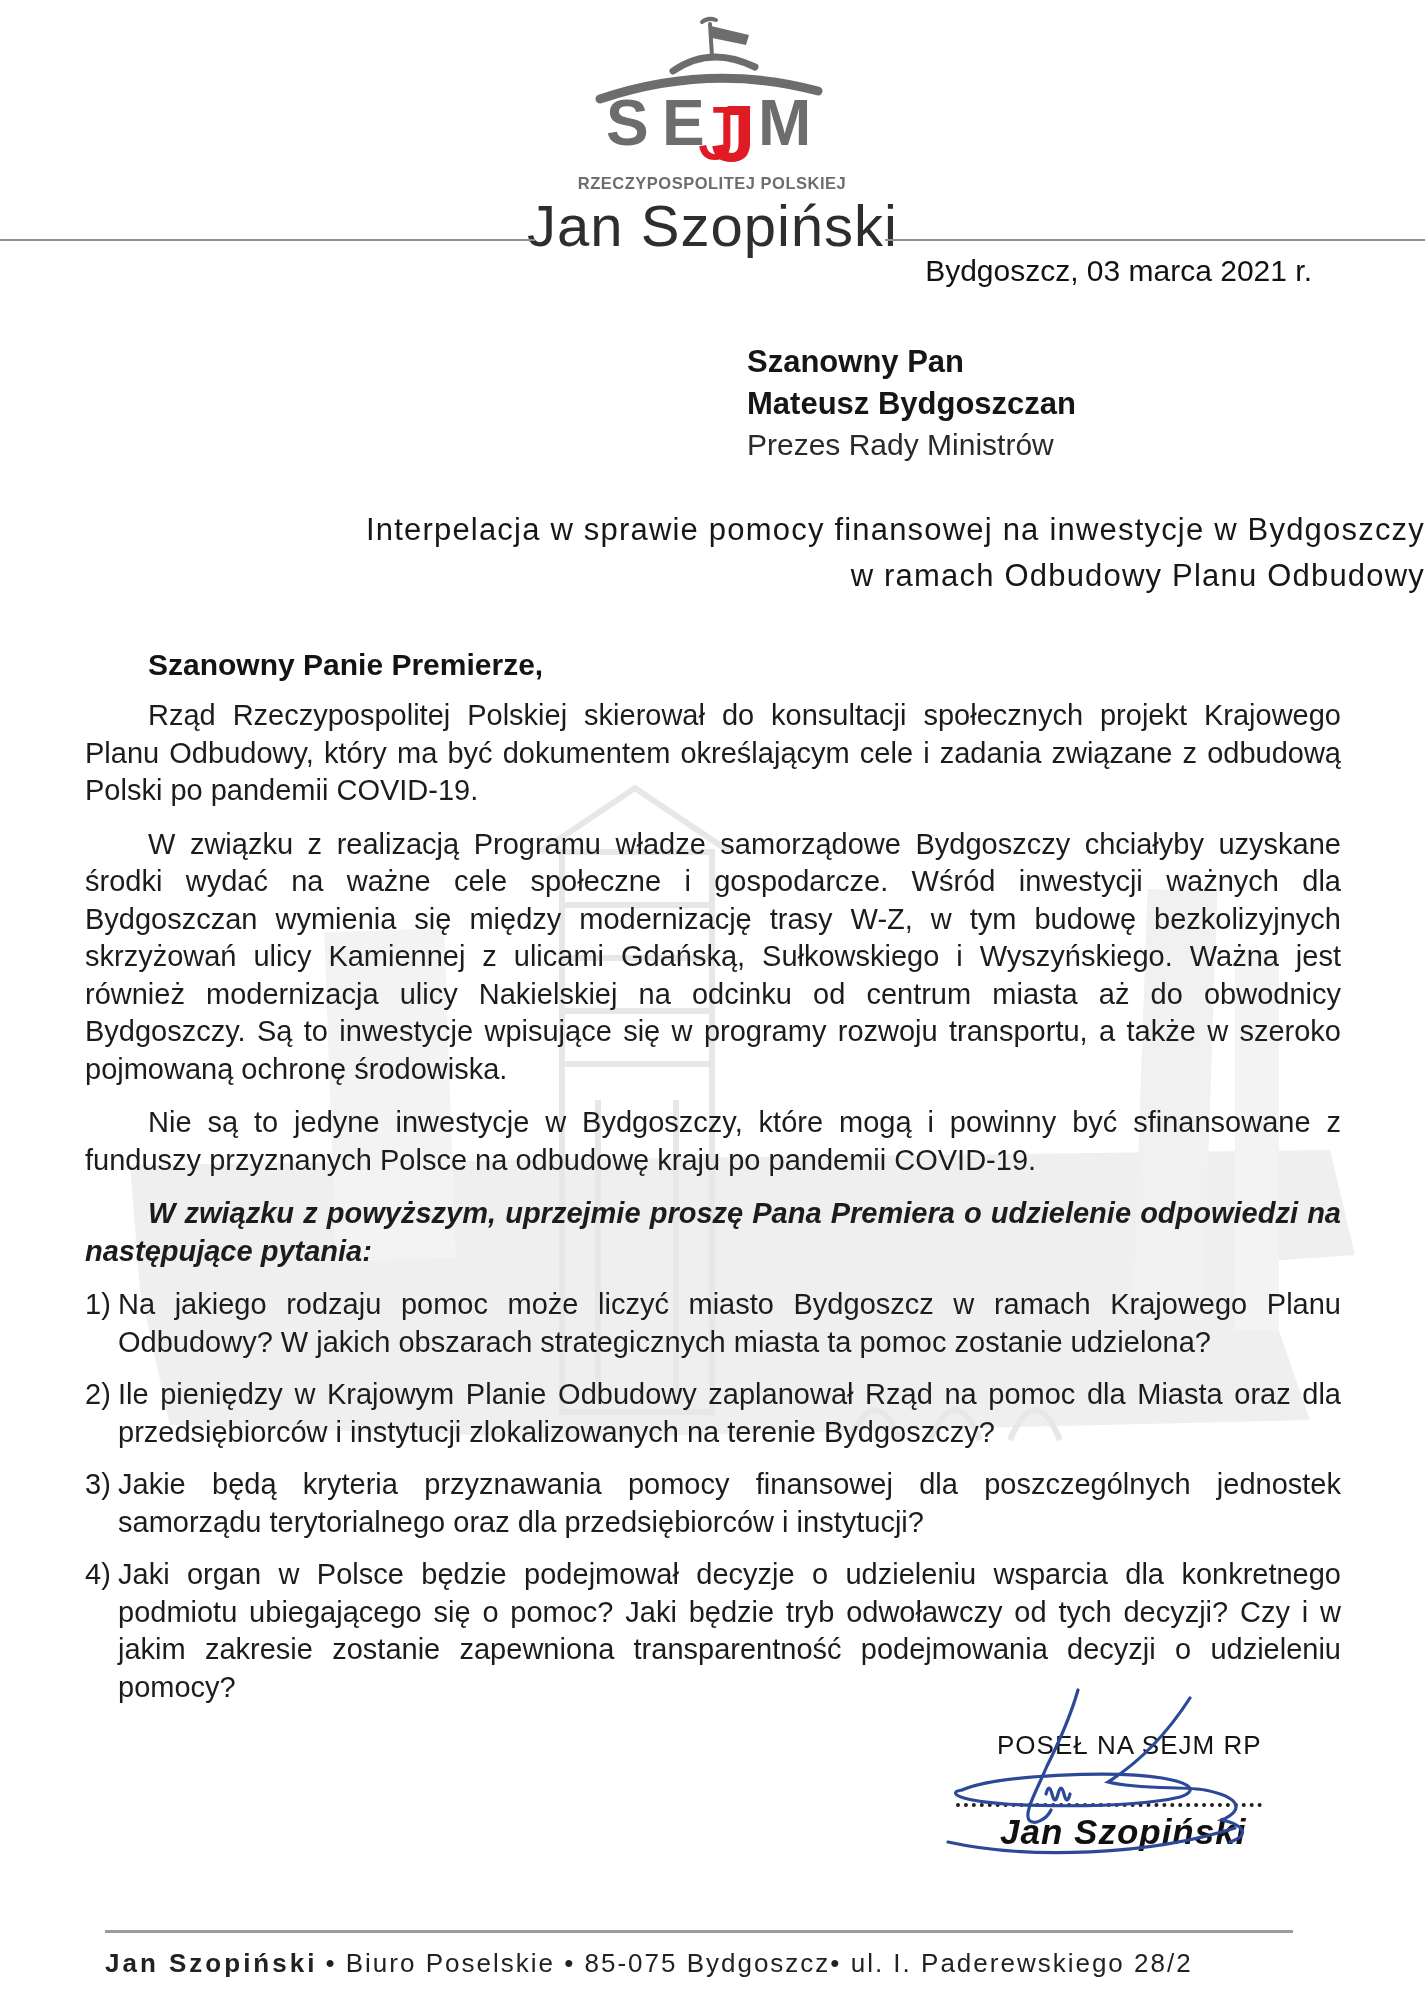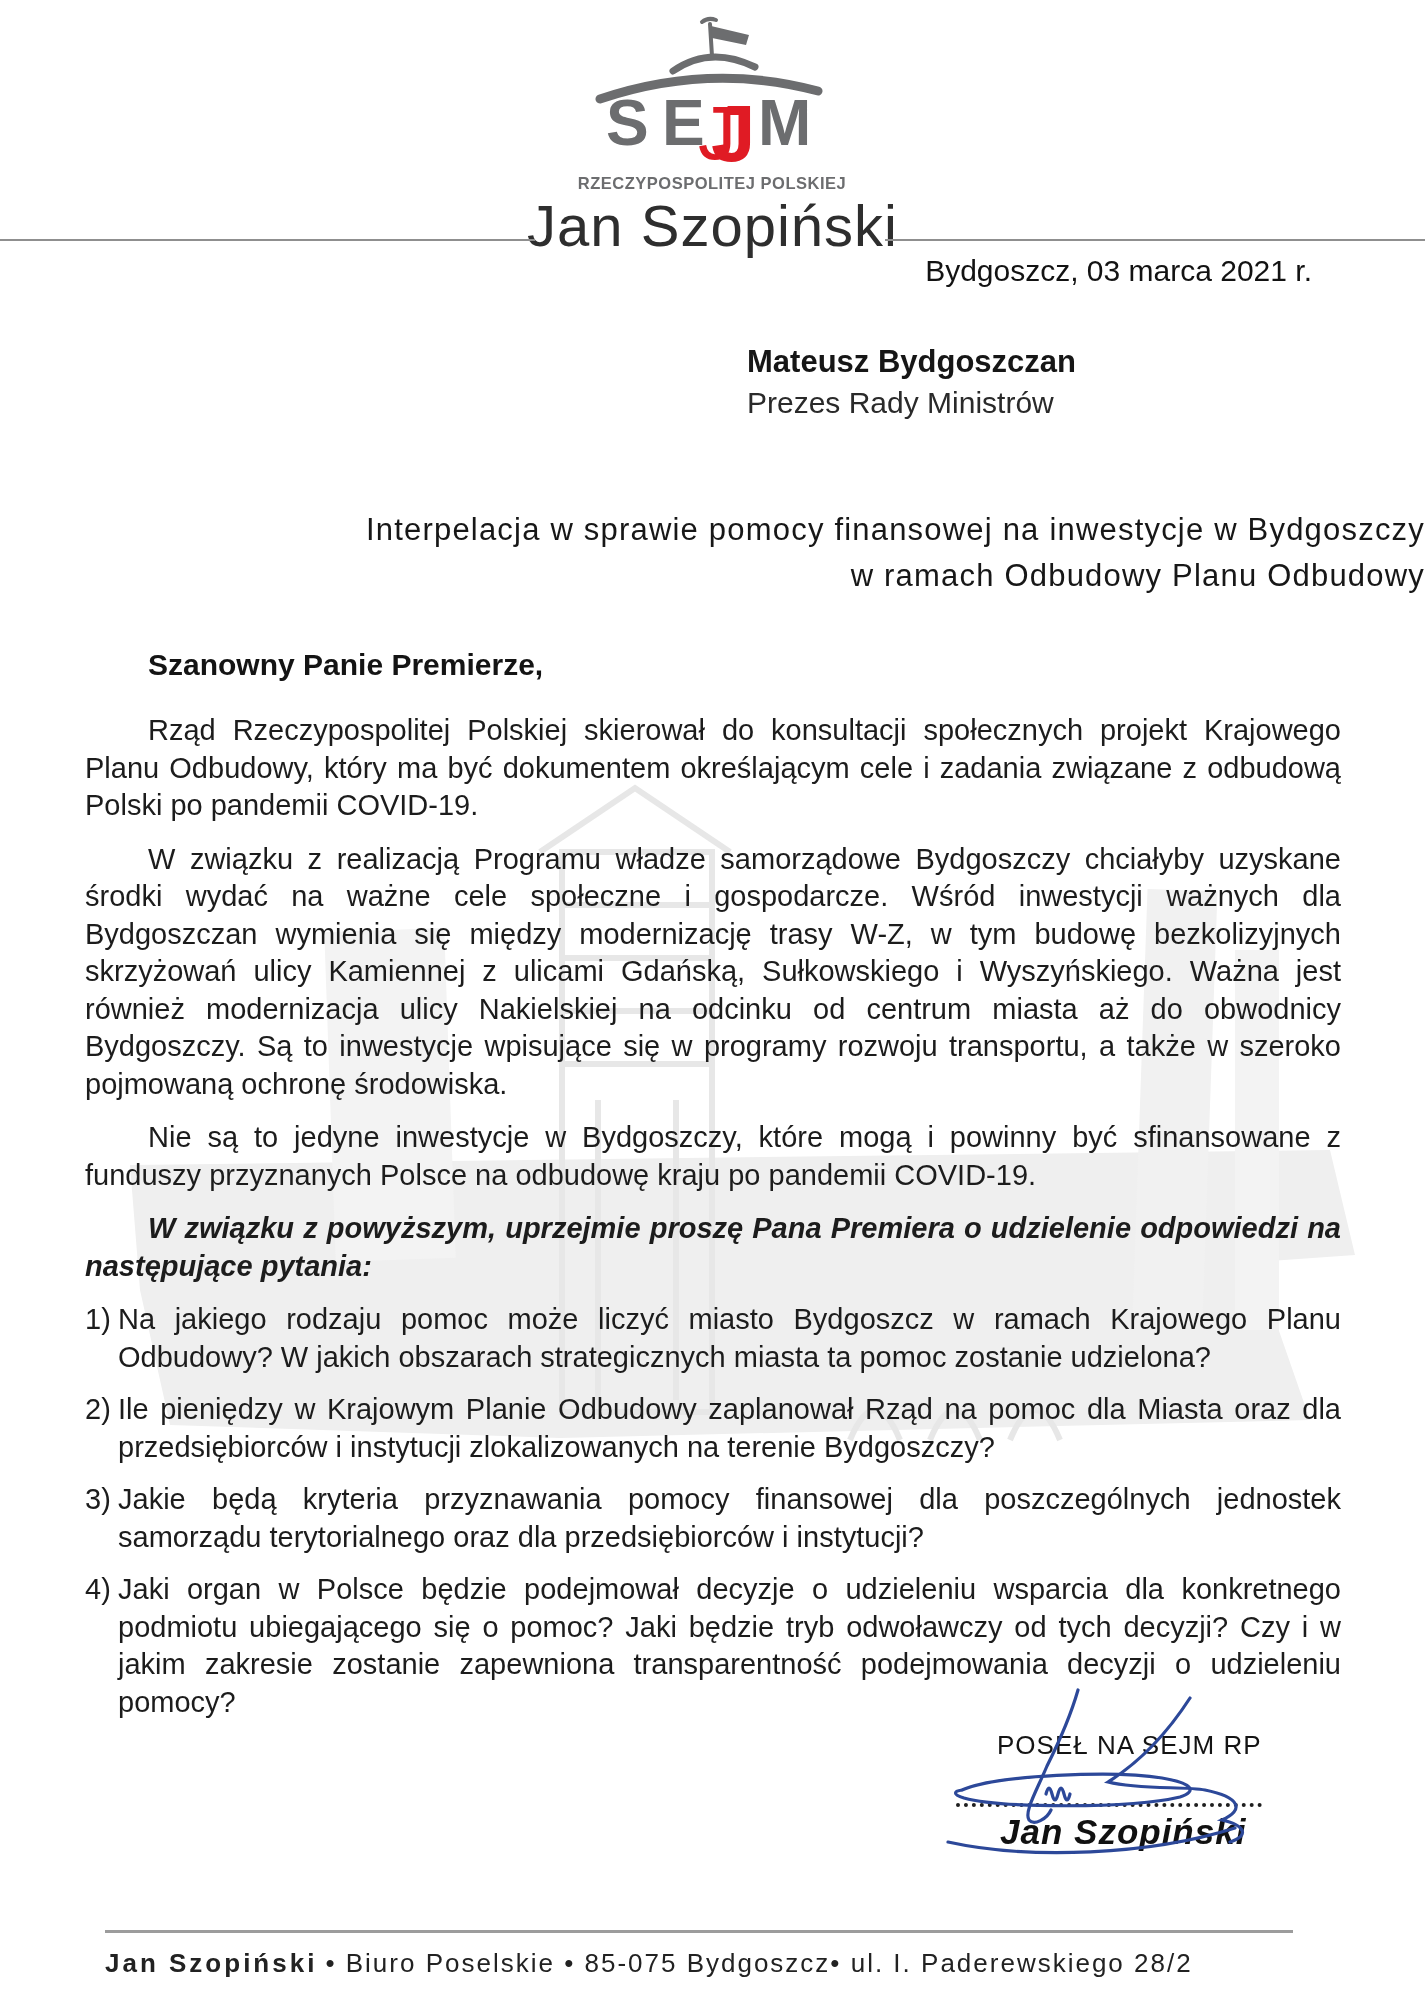--- a/index.html
+++ b/index.html
@@ -27,21 +27,21 @@
   .addressee { position:absolute; left:747px; top:341px; z-index:2; }
   .addr-b { font-size:31px; font-weight:700; line-height:42px; color:#161616; }
   .addr-n { font-size:30px; font-weight:400; line-height:40px; color:#2a2a2a; }
   
   .letter-title {
     position:absolute; top:507px; left:0; width:1425px; text-align:right;
     font-size:31px; letter-spacing:1.2px; line-height:46px; color:#171717; z-index:2;padding-left:40px;
   }
   
   .body { position:absolute; left:85px; top:648px; width:1256px; z-index:2; }
-  .salutation { font-size:30px; font-weight:700; margin:0 0 30px 63px; color:#141414; }
+  .salutation { font-size:30px; font-weight:700; margin:0 0 15px 63px; color:#141414; }
   .para {
     font-size:29px; line-height:37.5px; text-align:justify; text-indent:63px;
     margin-bottom:16px; color:#1c1c1c;
   }
   .para.request { font-weight:700; font-style:italic; }
   .qlist { margin-top:16px; }
   .q {
     font-size:29px; line-height:37.5px; text-align:justify;
     padding-left:33px; text-indent:-33px; margin-bottom:15px; color:#1c1c1c;
   }
@@ -108,20 +108,21 @@
     </g>
     <text x="150" y="181" text-anchor="middle" font-family="&quot;Liberation Sans&quot;, sans-serif" font-size="16.5" font-weight="700" letter-spacing="0.5" fill="#6c6d6f">RZECZYPOSPOLITEJ POLSKIEJ</text>
   </svg>
 
   <div class="header-name">Jan Szopiński</div>
   <div class="rule rule-left"></div>
   <div class="rule rule-right"></div>
   <div class="date-line">Bydgoszcz, 03 marca 2021 r.</div>
 
   <div class="addressee">
+    <div class="addr-b">Szanowny Pan</div>
     <div class="addr-b">Mateusz Bydgoszczan</div>
     <div class="addr-n">Prezes Rady Ministrów</div>
   </div>
 
   <div class="letter-title">
     <div>Interpelacja w sprawie pomocy finansowej na inwestycje w Bydgoszczy</div>
     <div>w ramach Odbudowy Planu Odbudowy</div>
   </div>
 
   <div class="body">

